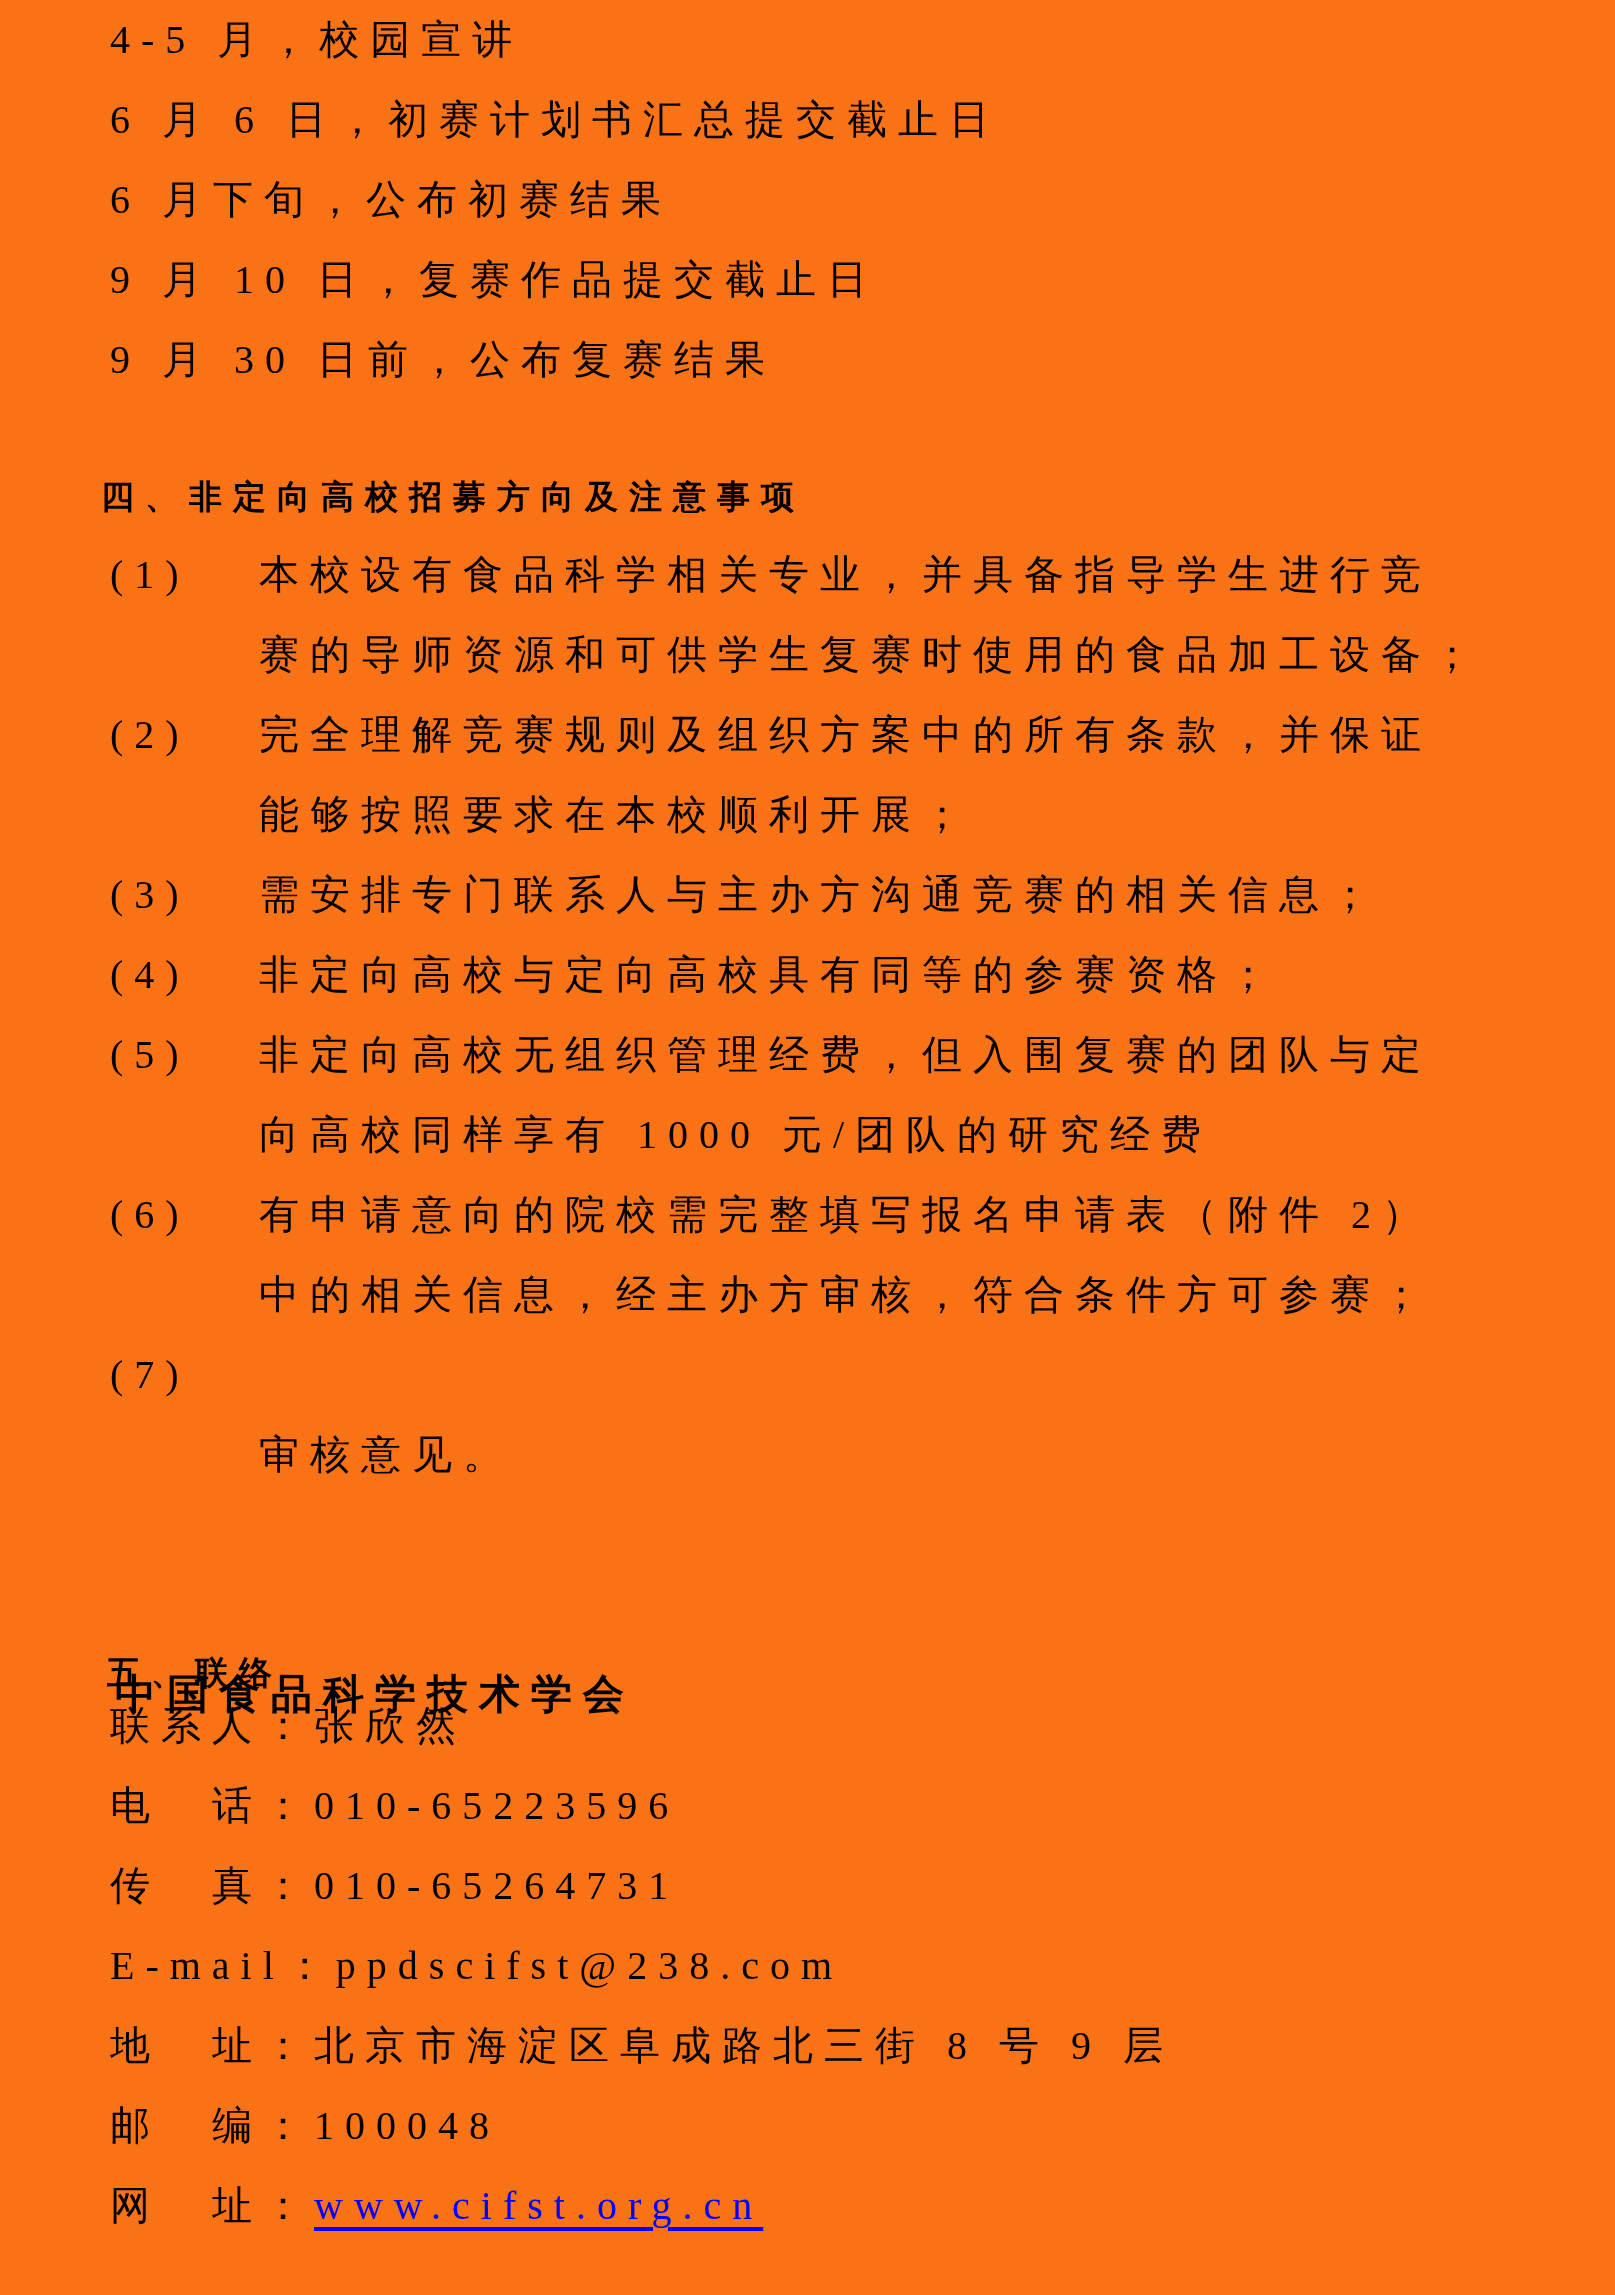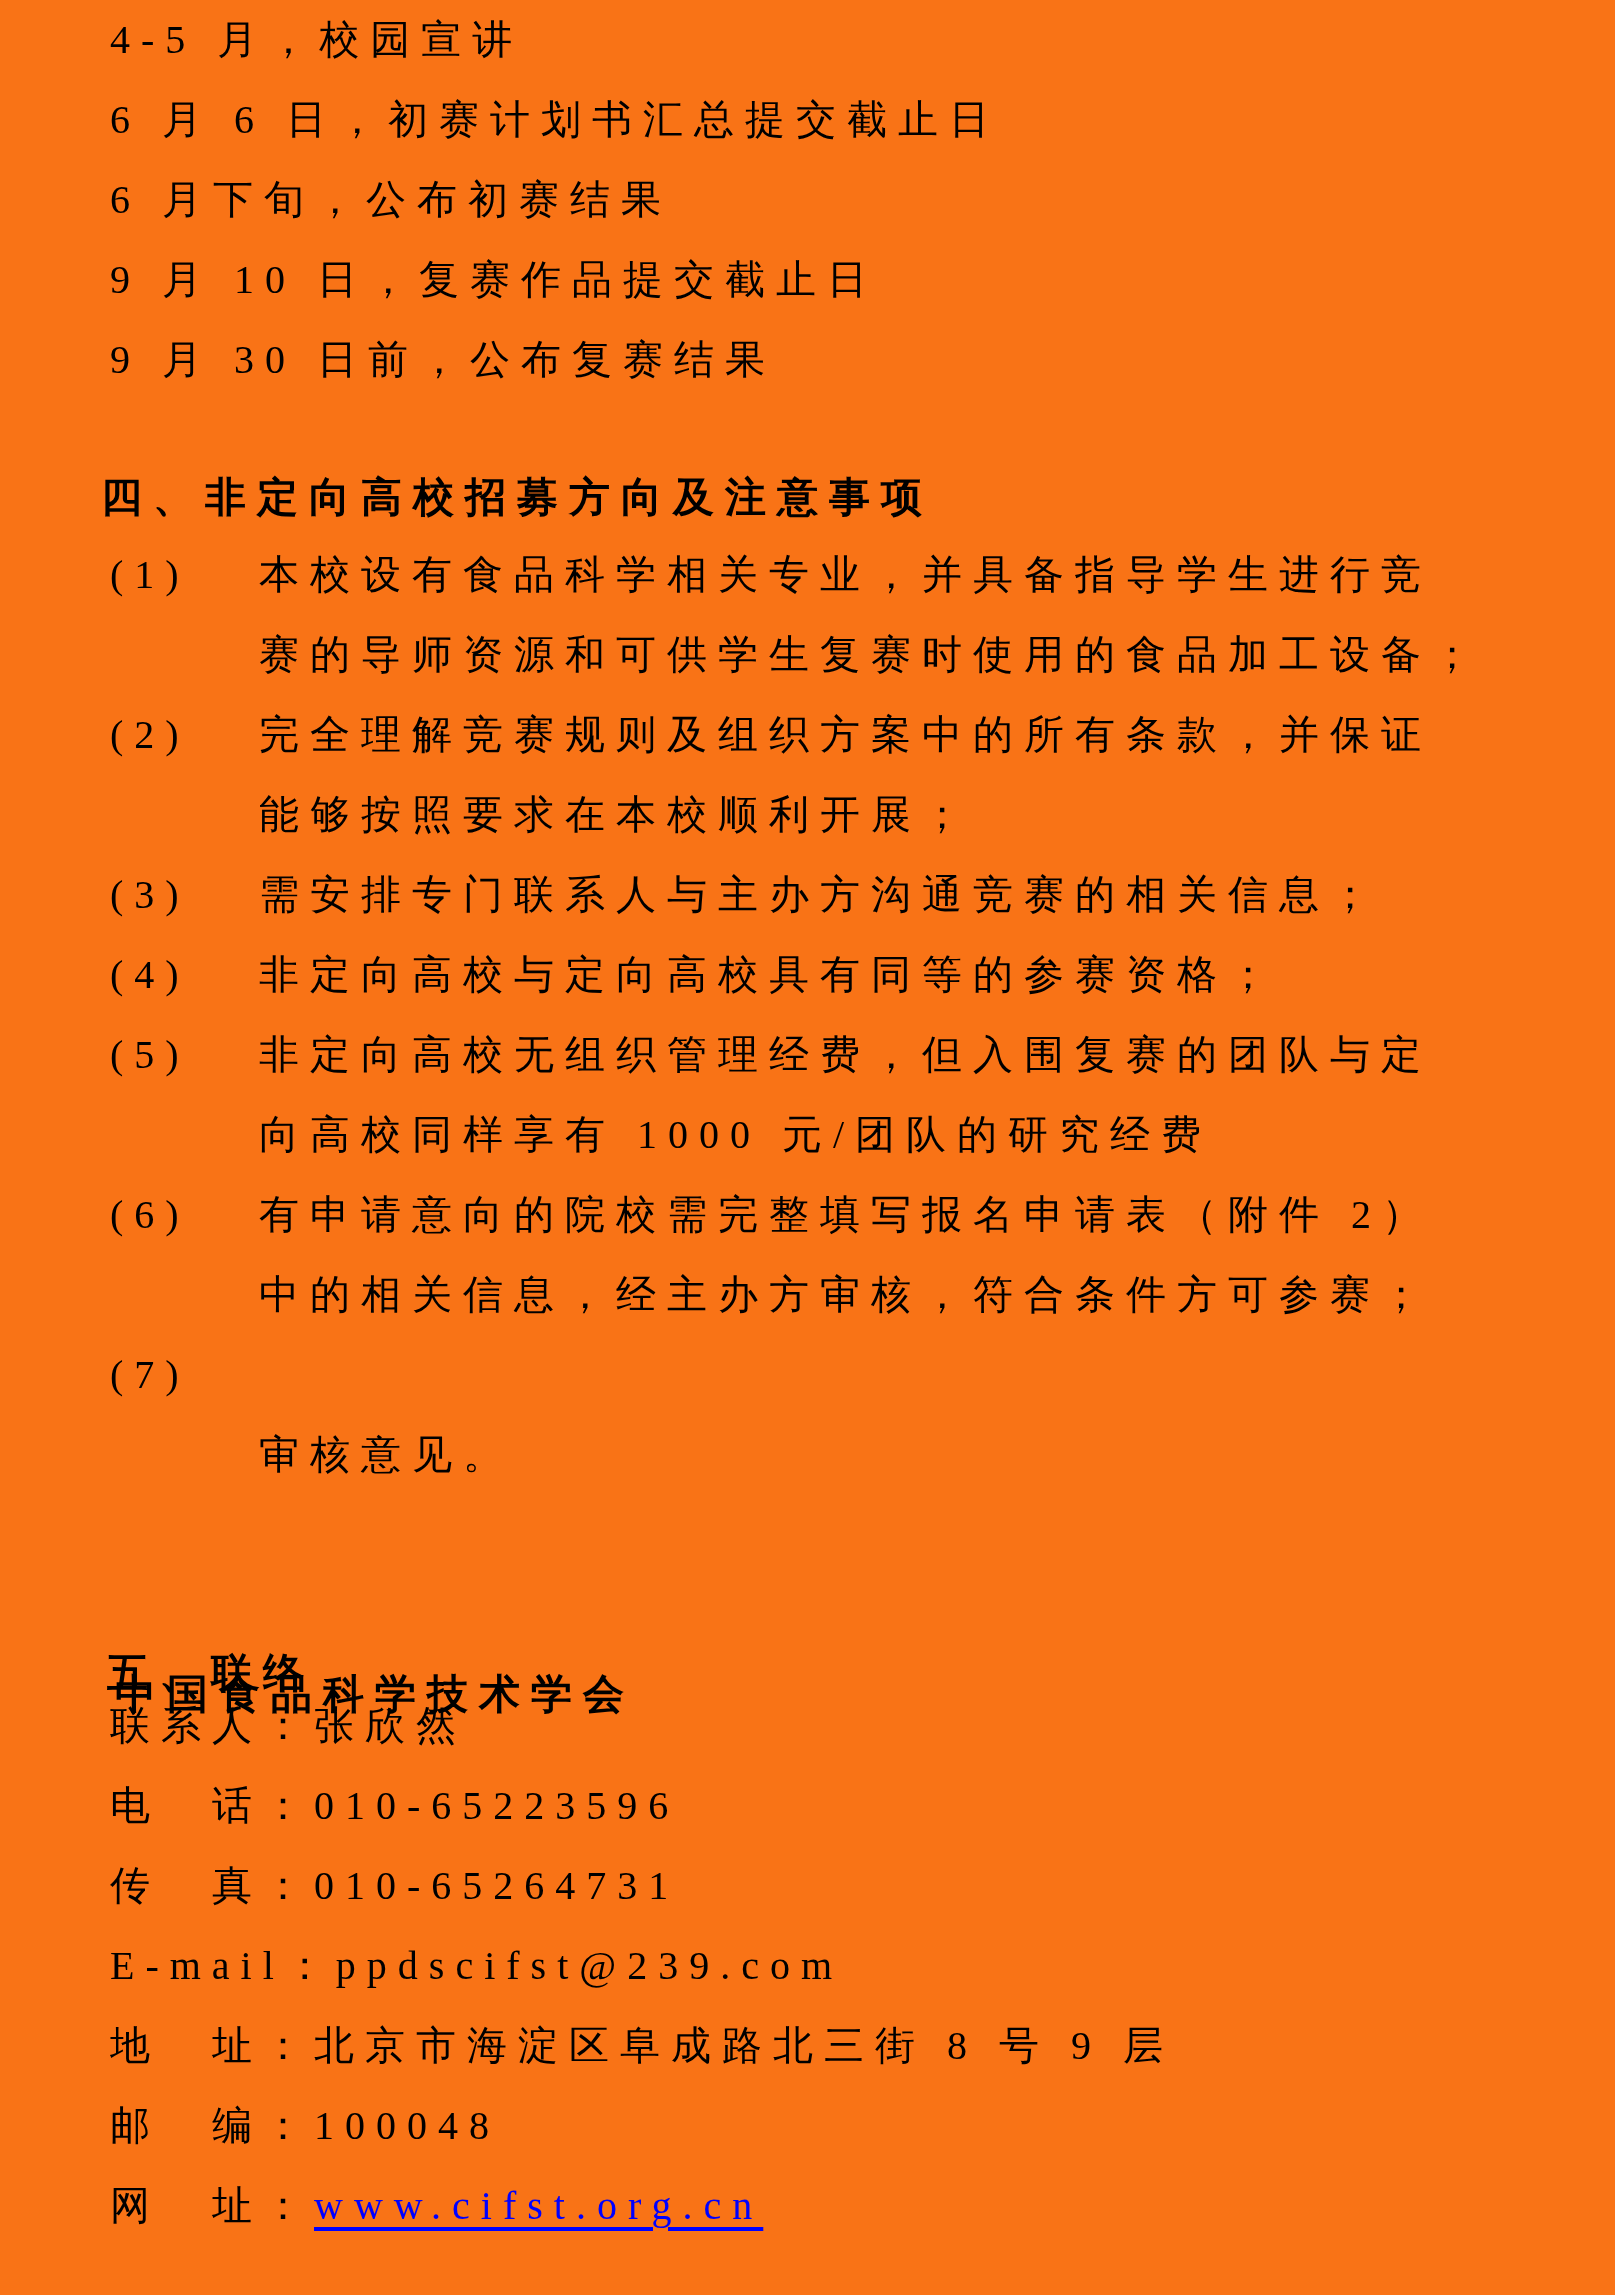--- a/index.html
+++ b/index.html
@@ -26,21 +26,21 @@
   
   .schedule {
     position: absolute;
     left: 110px;
     top: 0px;
   }
   
   .sec-heading {
     position: absolute;
     margin: 0;
-    font-size: 41px;
+    font-size: 33px;
     font-weight: 700;
     font-family: "Liberation Sans", "DejaVu Sans", sans-serif;
     letter-spacing: 11px;
     line-height: 80px;
     height: 80px;
     white-space: nowrap;
   }
   .heading-4 { left: 101px; top: 457px; }
   .heading-5 { left: 107px; top: 1633px; }
   .org-name {
@@ -157,21 +157,21 @@
     <div class="line">
       <span class="contact-label">联系人：</span><span>张欣然</span>
     </div>
     <div class="line">
       <span class="contact-label">电　话：</span><span>010-65223596</span>
     </div>
     <div class="line">
       <span class="contact-label">传　真：</span><span>010-65264731</span>
     </div>
     <div class="line">
-      <span class="contact-label">E-mail：</span><span>ppdscifst@239.com</span>
+      <span class="contact-label">E-mail：</span><span>ppdscifst@238.com</span>
     </div>
     <div class="line">
       <span class="contact-label">地　址：</span><span>北京市海淀区阜成路北三街 8 号 9 层</span>
     </div>
     <div class="line">
       <span class="contact-label">邮　编：</span><span>100048</span>
     </div>
     <div class="line">
       <span class="contact-label">网　址：</span><a class="website-link" style="color: rgb(0, 0, 255);">www.cifst.org.cn</a>
     </div>

